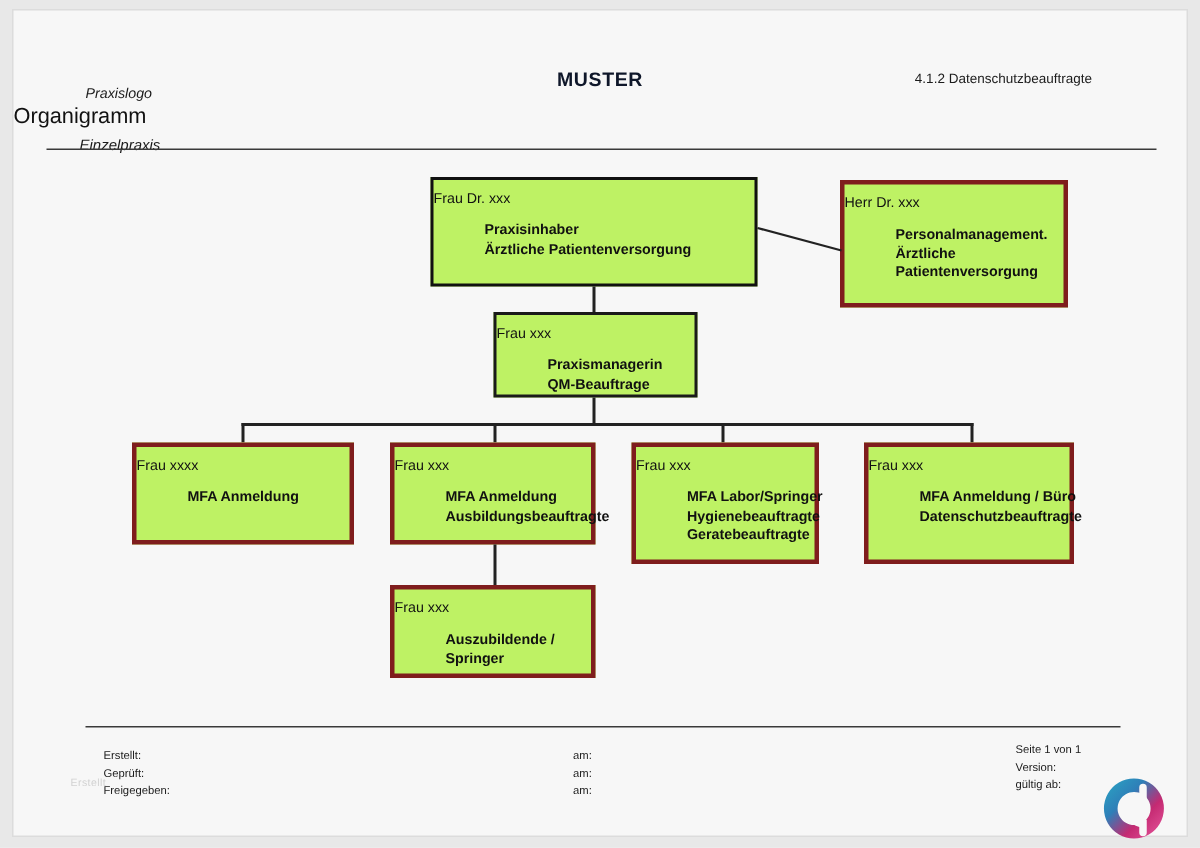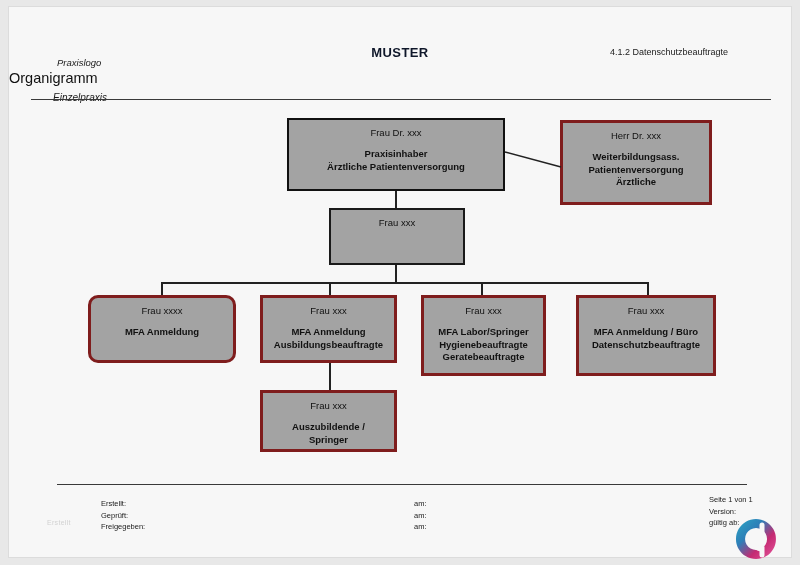--- a/index.html
+++ b/index.html
@@ -83,39 +83,40 @@
     top: 477px;
     width: 690px;
     height: 0;
     border-top: 1px solid #3a3a3a;
   }
 
   
   .node {
     position: absolute;
     box-sizing: border-box;
-    background: #a3a3a3;
-    text-align: center;
+    background: #bef264;
+    text-align: left;
     color: #111;
   }
   .node.lvl1 { border: 2px solid #111; }
   .node.lvl2 { border: 2px solid #1a1a1a; }
   .node.lvl3 { border: 3px solid #7f1d1d; }
 
   .node .person {
     font-size: 9.5px;
     font-weight: normal;
     margin-top: 7px;
     line-height: 12px;
   }
   .node .role {
     font-size: 9.5px;
     font-weight: bold;
     line-height: 12.5px;
     margin-top: 9px;
+    padding-left: 34px;
   }
   .node .role div { white-space: nowrap; }
 
   
   .ln {
     position: absolute;
     background: #222;
   }
   .ln.v { width: 1.5px; }
   .ln.h { height: 1.5px; }
@@ -123,21 +124,20 @@
     position: absolute;
     overflow: visible;
   }
 
   
   .foot {
     position: absolute;
     font-size: 7.5px;
     color: #1b1b1b;
     line-height: 11.5px;
-    margin-left: 32px;
   }
   .foot-left  { left: 60px;  top: 491px; }
   .foot-mid   { left: 373px; top: 491px; }
   .foot-right { left: 668px; top: 487px; }
 
   .watermark {
     position: absolute;
     left: 38px;
     top: 512px;
     font-size: 7px;
@@ -169,45 +169,49 @@
     <div class="person">Frau Dr. xxx</div>
     <div class="role">
       <div>Praxisinhaber</div>
       <div>Ärztliche Patientenversorgung</div>
     </div>
   </div>
 
   <div class="node lvl3" style="left:551px; top:113px; width:152px; height:85px;">
     <div class="person">Herr Dr. xxx</div>
     <div class="role">
-      <div>Weiterbildungsass.</div>
+      <div>Personalmanagement.</div>
+      <div>Ärztliche</div>
       <div>Patientenversorgung</div>
-      <div>Ärztliche</div>
     </div>
   </div>
 
   <svg class="diag" style="left:496px; top:140px;" width="58" height="28">
     <line x1="0" y1="5" x2="56" y2="20" stroke="#222" stroke-width="1.5"></line>
   </svg>
 
   <div class="ln v" style="left:386px; top:184px; height:17px;"></div>
 
   <div class="node lvl2" style="left:320px; top:201px; width:136px; height:57px;">
     <div class="person">Frau xxx</div>
+    <div class="role">
+      <div>Praxismanagerin</div>
+      <div>QM-Beauftrage</div>
+    </div>
   </div>
 
   <div class="ln v" style="left:386px; top:258px; height:18px;"></div>
   <div class="ln h" style="left:152px; top:275px; width:488px;"></div>
 
   <div class="ln v" style="left:152px; top:275px; height:13px;"></div>
   <div class="ln v" style="left:320px; top:275px; height:13px;"></div>
   <div class="ln v" style="left:472px; top:275px; height:13px;"></div>
   <div class="ln v" style="left:638px; top:275px; height:13px;"></div>
 
-  <div class="node lvl3" style="left:79px; top:288px; width:148px; height:68px;border-radius:10px;">
+  <div class="node lvl3" style="left:79px; top:288px; width:148px; height:68px;">
     <div class="person">Frau xxxx</div>
     <div class="role">
       <div>MFA Anmeldung</div>
     </div>
   </div>
 
   <div class="node lvl3" style="left:251px; top:288px; width:137px; height:68px;">
     <div class="person">Frau xxx</div>
     <div class="role">
       <div>MFA Anmeldung</div>

